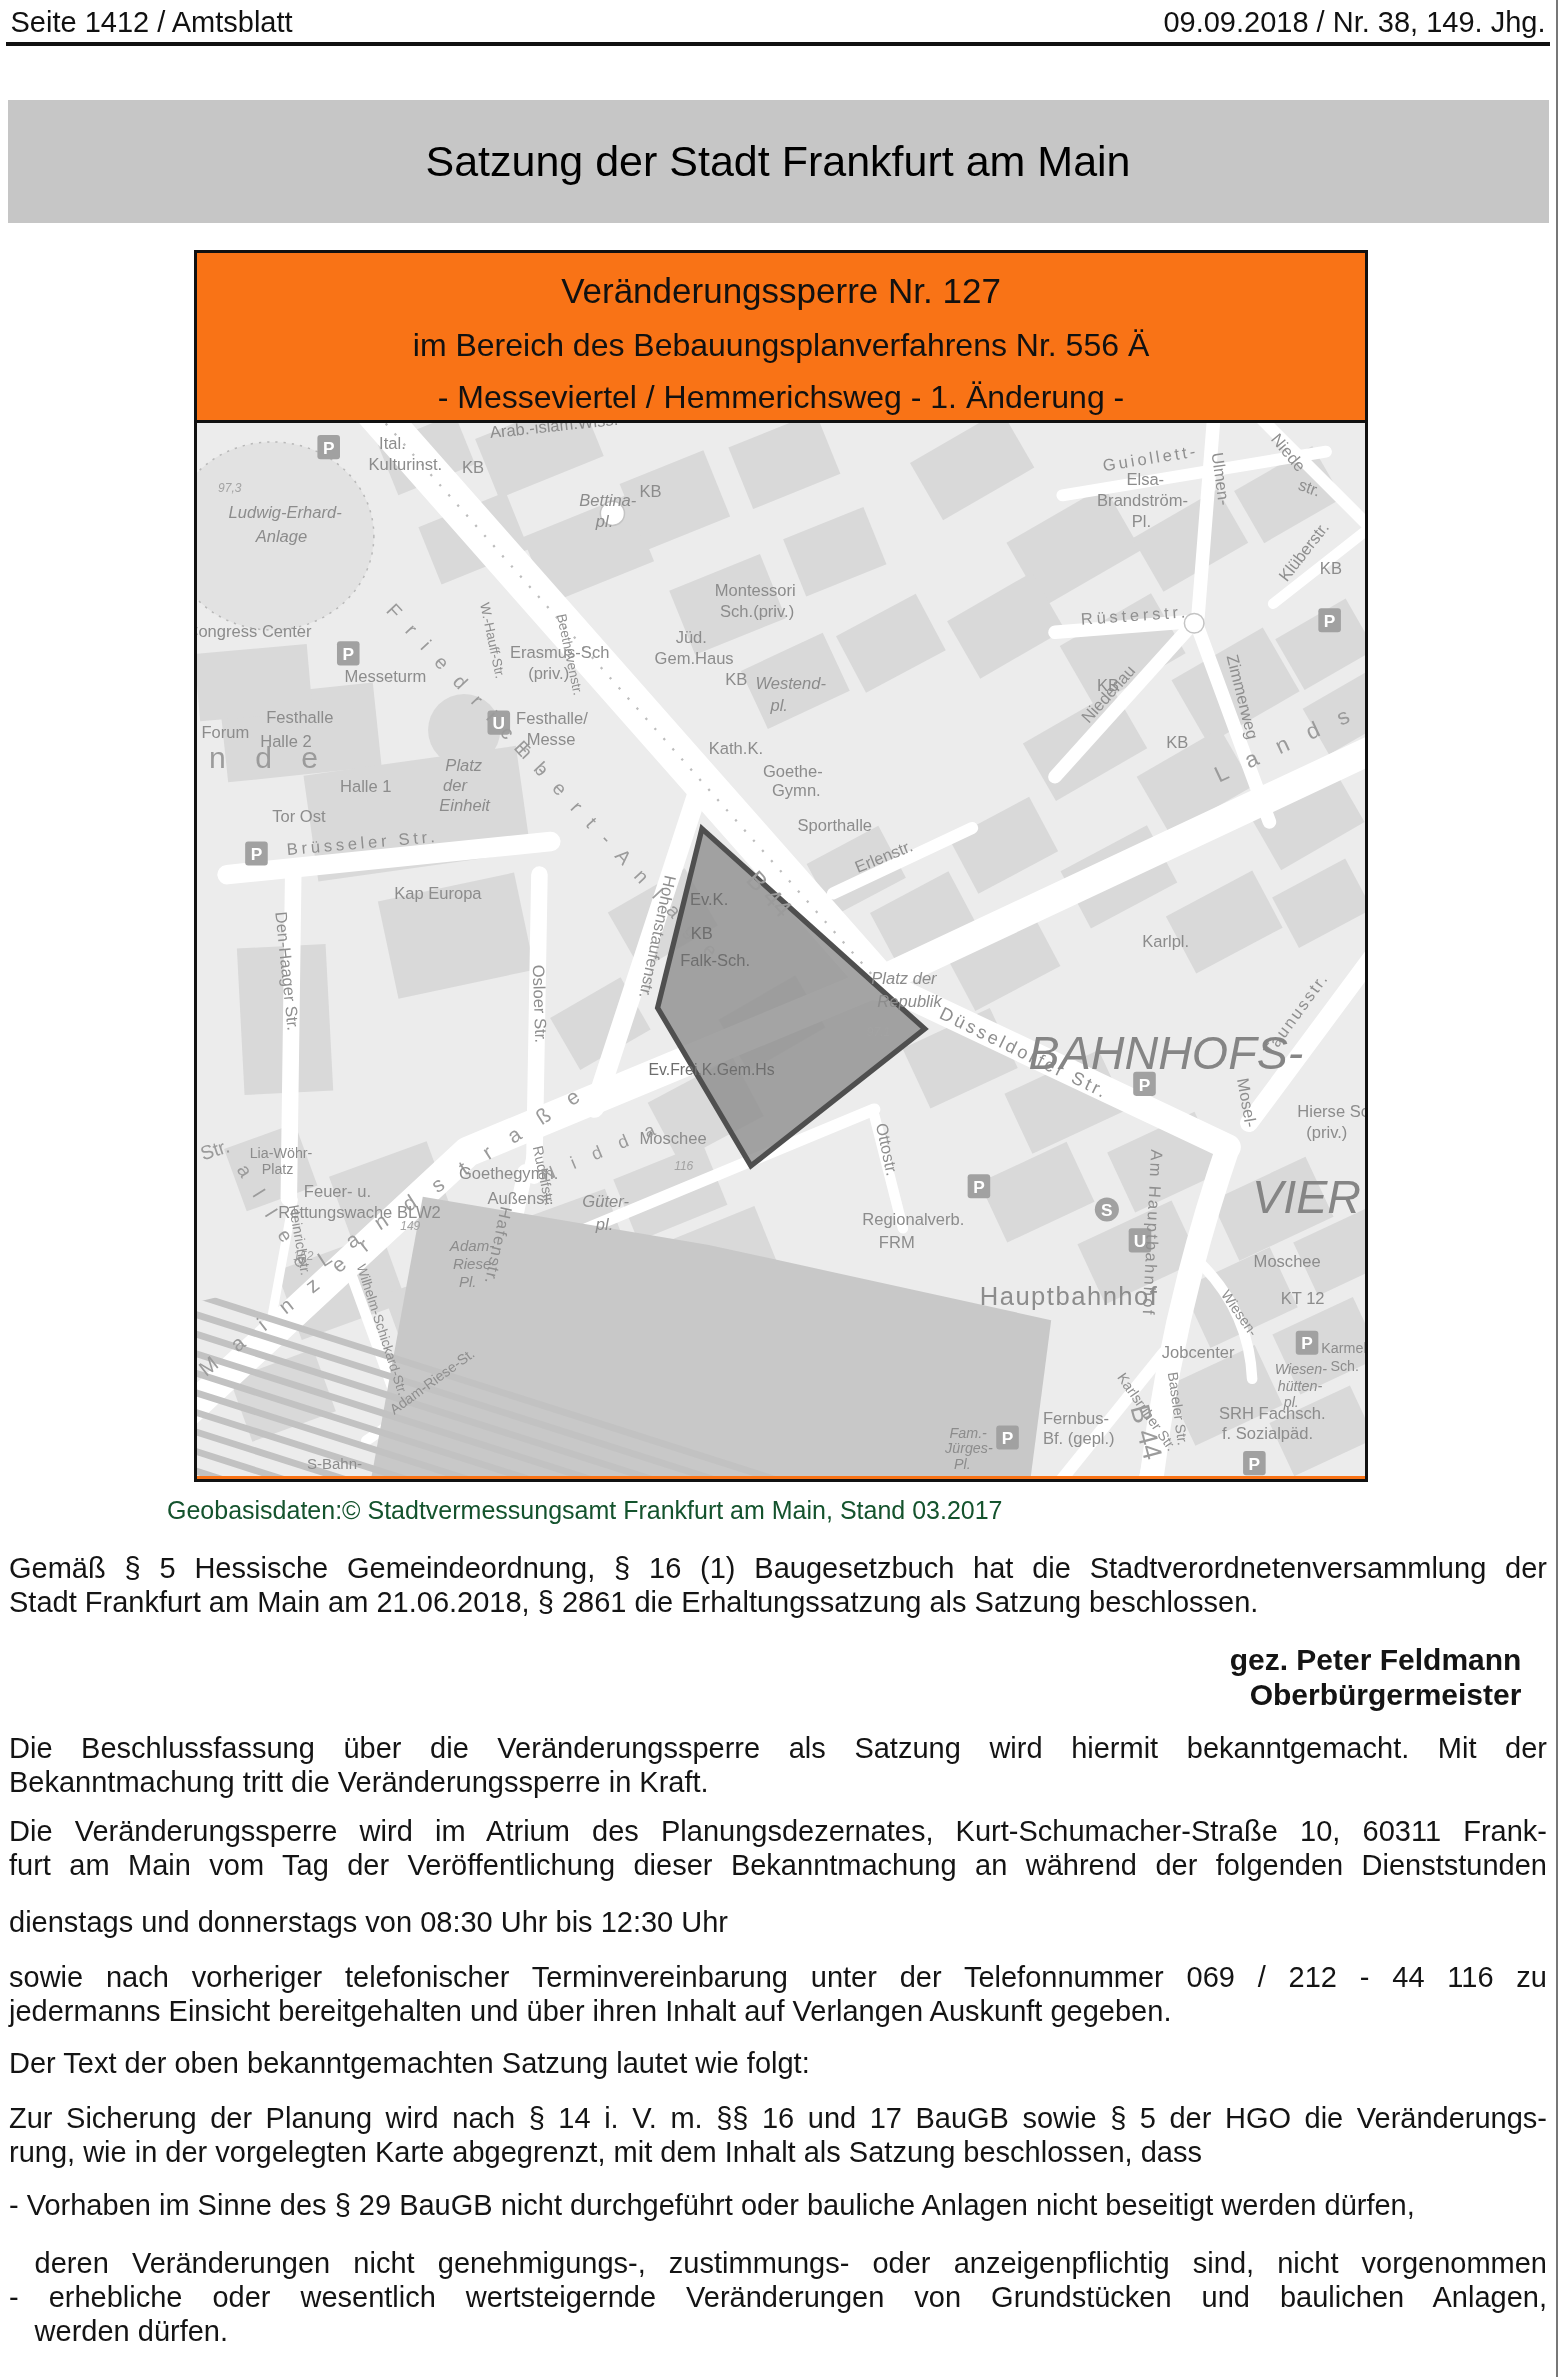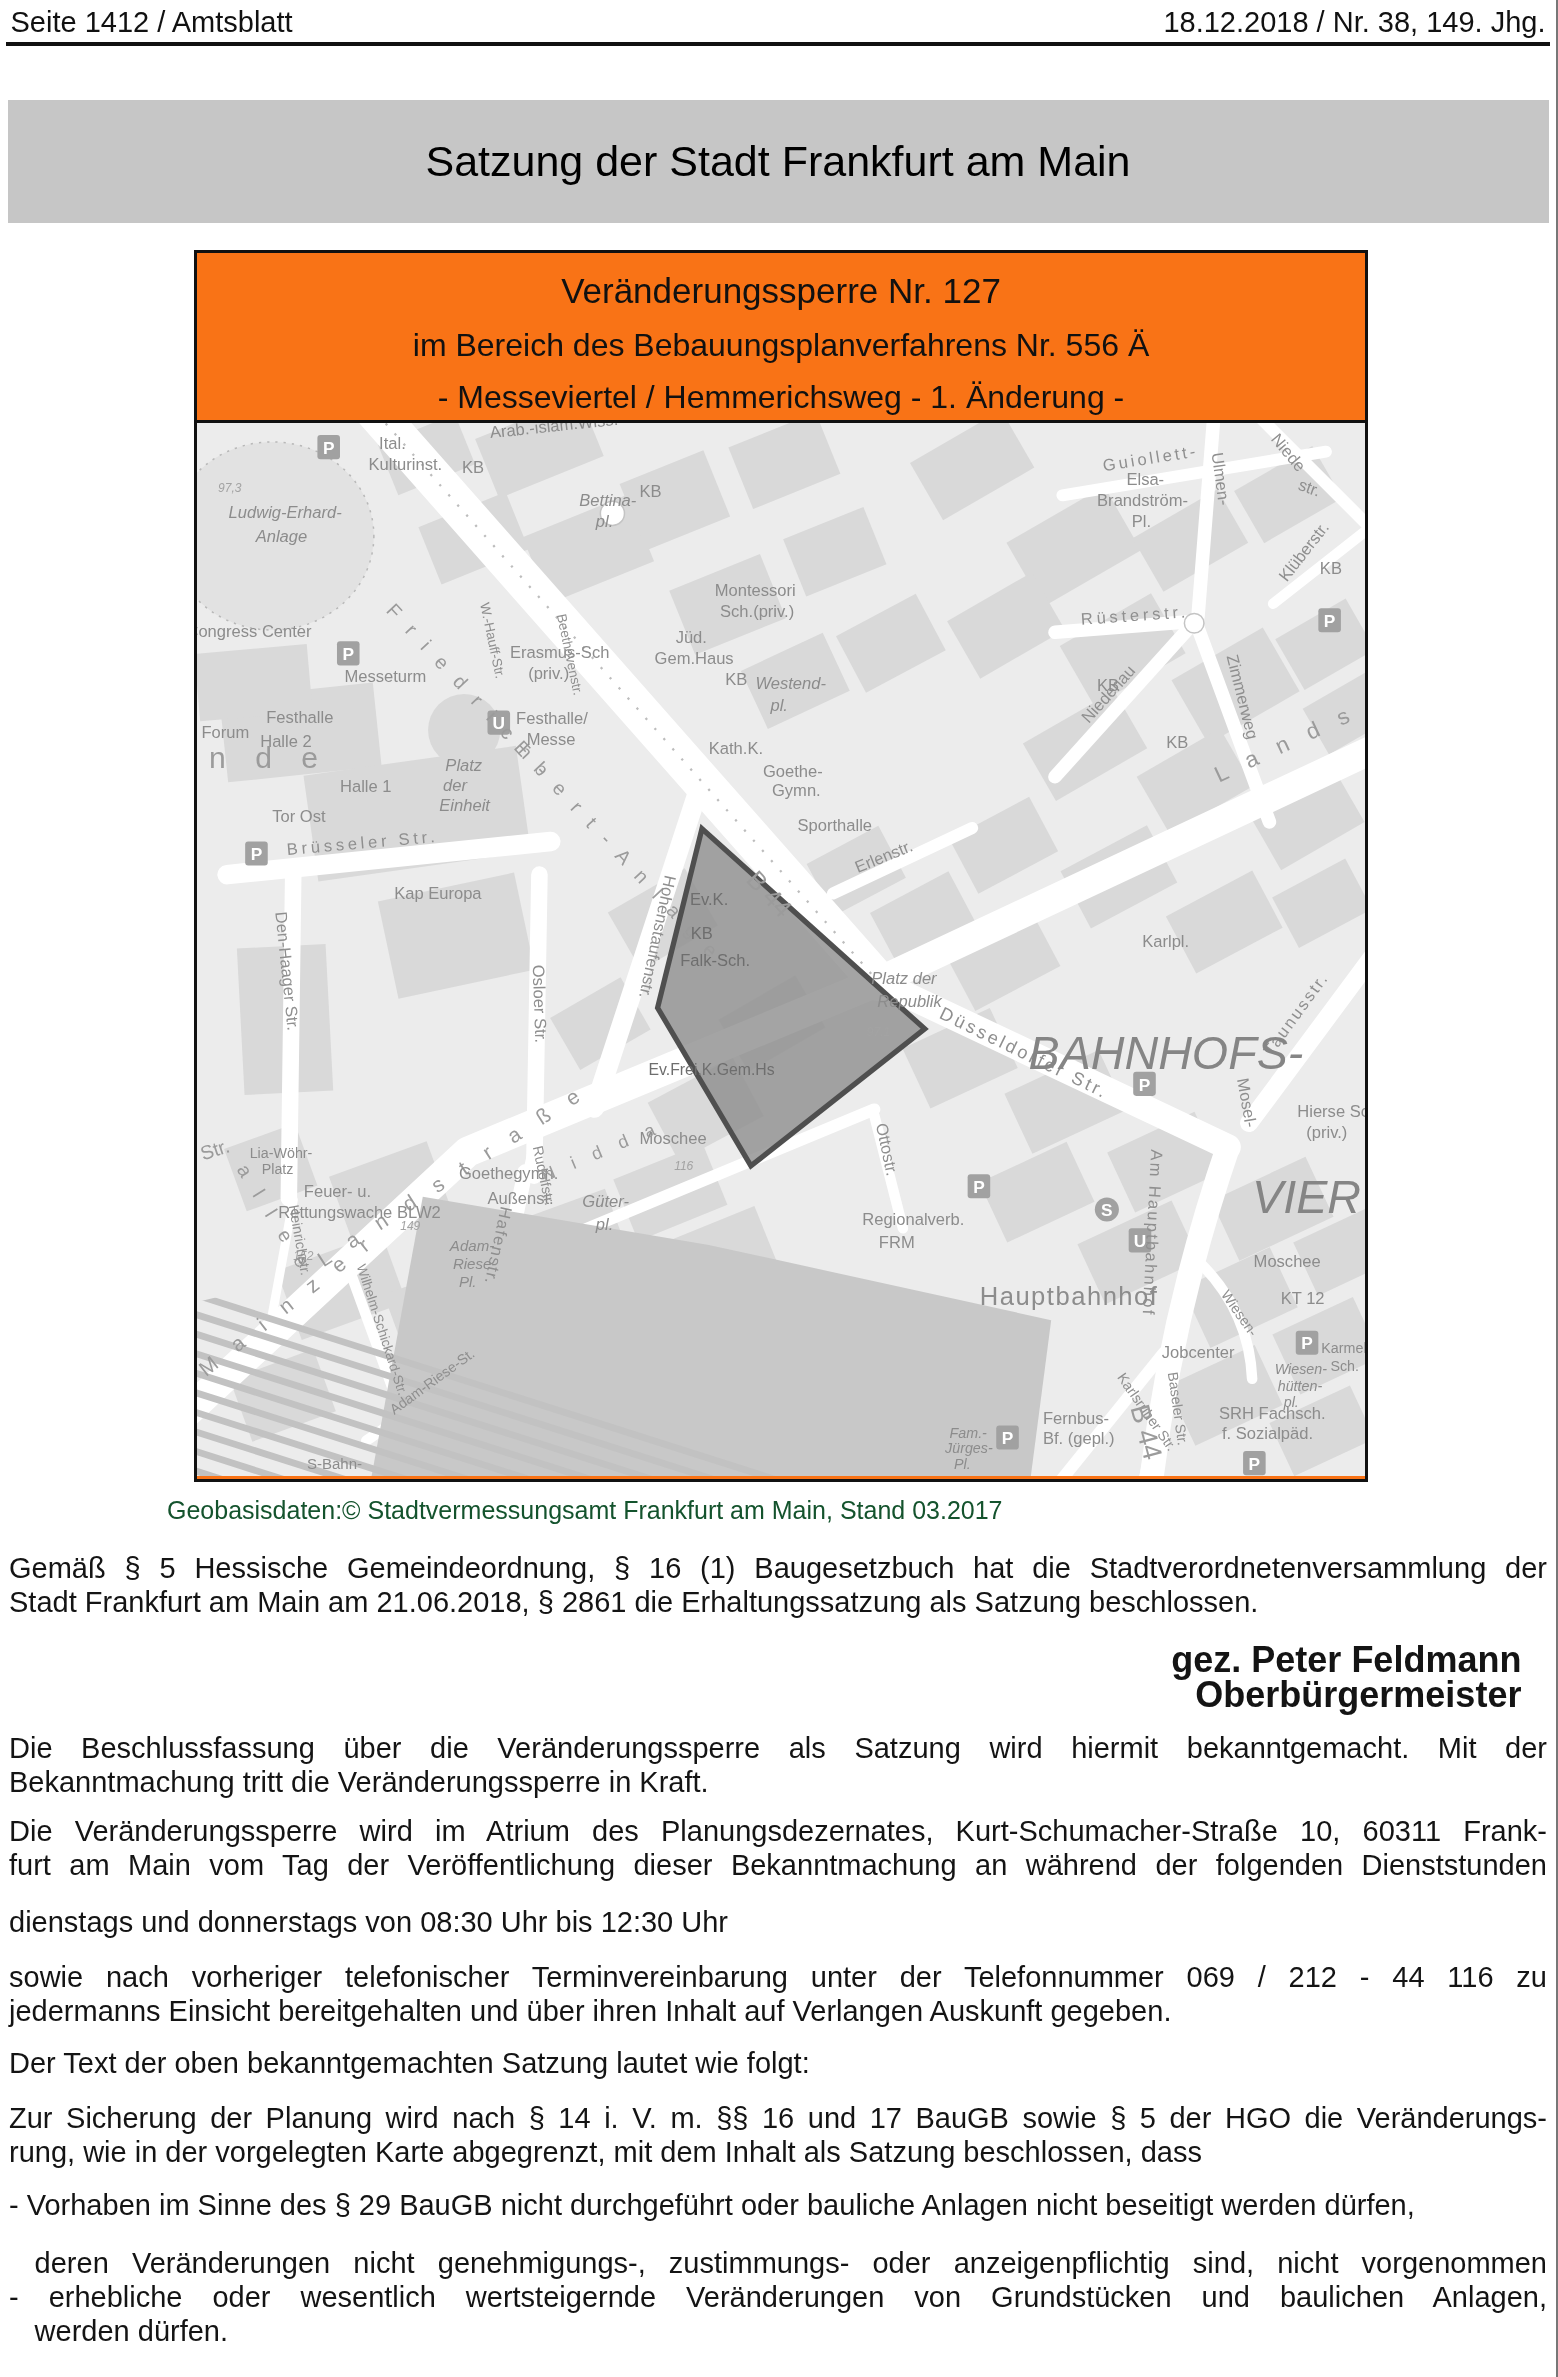--- a/index.html
+++ b/index.html
@@ -40,29 +40,29 @@
   .median{fill:none;stroke:#bdbdbd;stroke-width:3;stroke-dasharray:3 15;}
   
   #caption{position:absolute;left:167px;top:1496px;font-size:25px;color:#14532d;}
   
   #bodytext{position:absolute;left:9px;right:9px;top:1551px;font-size:29px;line-height:34px;color:#141414;}
   .jline{text-align:justify;text-align-last:justify;}
   .lline{text-align:left;}
   .ind{padding-left:25.6px;}
   .mt20{margin-top:15px;} .mt24{margin-top:18px;} .mt25{margin-top:19px;}
   .mt26{margin-top:19.6px;} .mt28{margin-top:21px;} .mt30{margin-top:22.6px;} .mt32{margin-top:24px;}
-  #sig{margin-top:22.6px;text-align:right;padding-right:25.6px;font-weight:bold;line-height:35px;font-size:36px;}
+  #sig{margin-top:22.6px;text-align:right;padding-right:25.6px;font-weight:bold;line-height:35px;font-size:30px;}
 </style>
 </head>
 <body>
 
 <div id="page">
 
   <div id="hdr-left">Seite 1412 / Amtsblatt</div>
-  <div id="hdr-right">18.12.2018 / Nr. 38, 149. Jhg.</div>
+  <div id="hdr-right">09.09.2018 / Nr. 38, 149. Jhg.</div>
   <div id="hdr-rule"></div>
 
   <div id="banner">
     <div class="t">Satzung der Stadt Frankfurt am Main</div>
   </div>
 
   <div id="mapbox">
     <div id="maptitle">
       <div class="l1">Veränderungssperre Nr. 127</div>
       <div class="l2">im Bereich des Bebauungsplanverfahrens Nr. 556 Ä</div>

